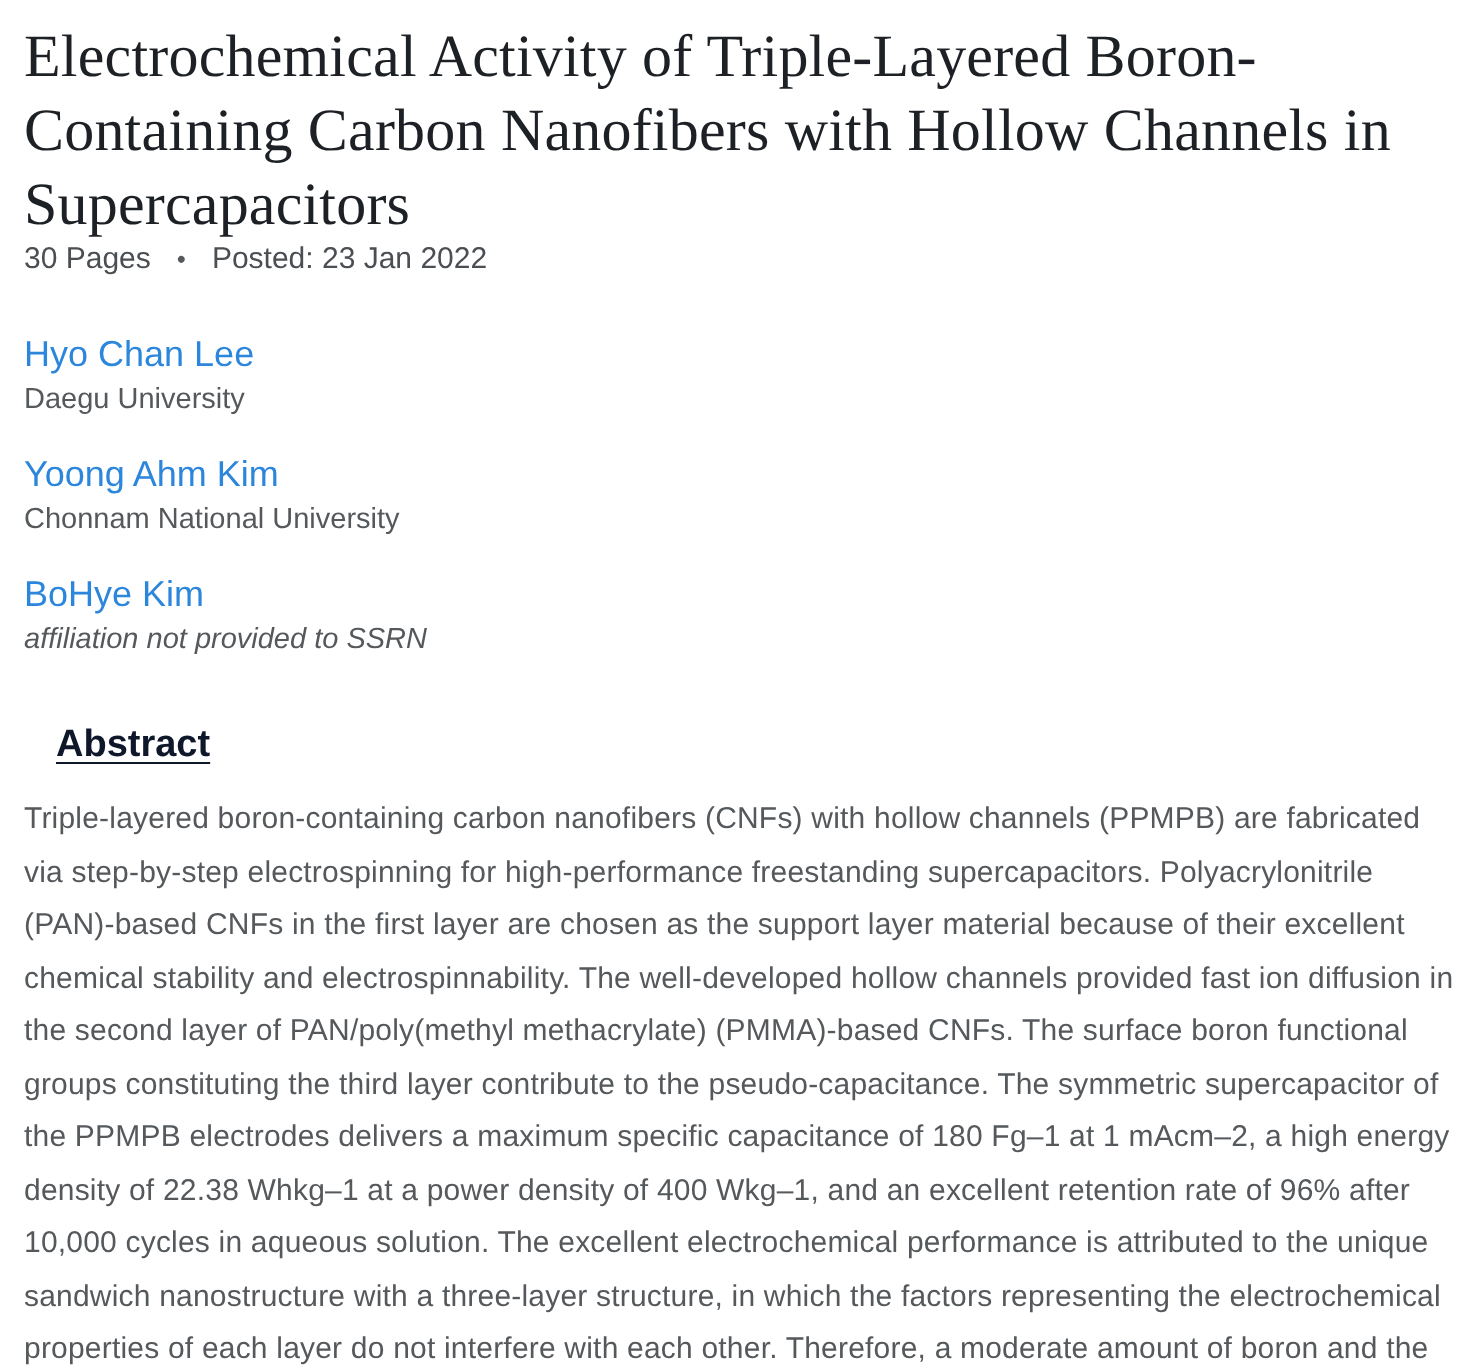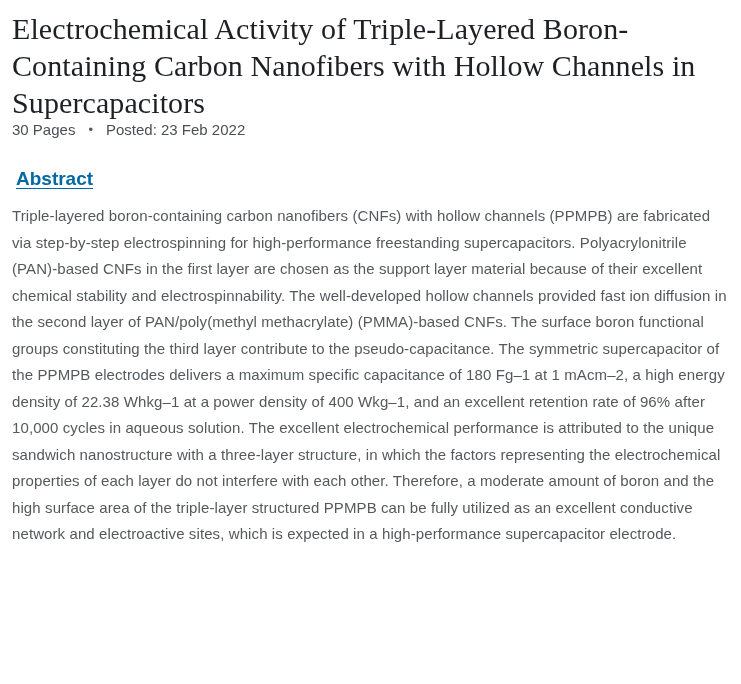--- a/index.html
+++ b/index.html
@@ -53,24 +53,24 @@
   }
   .author-affil {
     font-size: 14.5px;
     line-height: 23px;
     color: #55595c;
   }
   .author-affil.italic {
     font-style: italic;
   }
   .abstract-heading {
-    margin: 30px 0 0 4px;
+    margin: 30px 0 0 16px;
     font-size: 19px;
     font-weight: 700;
-    color: #0369a1;
+    color: #0f172a;
     text-decoration: underline;
     text-underline-offset: 3px;
   }
   .abstract-text {
     margin: 13px 0 0 0;
     max-width: 726px;
     font-size: 15px;
     line-height: 26.5px;
     color: #55595c;
     letter-spacing: 0.1px;
@@ -79,21 +79,39 @@
 </head>
 <body>
 
 <div class="page">
 
   <h1 class="paper-title">Electrochemical Activity of Triple-Layered Boron-Containing Carbon Nanofibers with Hollow Channels in Supercapacitors</h1>
 
   <div class="meta-row">
     <span>30 Pages</span>
     <span class="meta-sep">•</span>
-    <span>Posted: 23 Feb 2022</span>
+    <span>Posted: 23 Jan 2022</span>
   </div>
 
+  <div class="authors">
+
+    <div class="author-block">
+      <a class="author-name">Hyo Chan Lee</a>
+      <div class="author-affil">Daegu University</div>
+    </div>
+
+    <div class="author-block">
+      <a class="author-name">Yoong Ahm Kim</a>
+      <div class="author-affil">Chonnam National University</div>
+    </div>
+
+    <div class="author-block">
+      <a class="author-name">BoHye Kim</a>
+      <div class="author-affil italic">affiliation not provided to SSRN</div>
+    </div>
+
+  </div>
 
   <h2 class="abstract-heading">Abstract</h2>
 
   <p class="abstract-text">Triple-layered boron-containing carbon nanofibers (CNFs) with hollow channels (PPMPB) are fabricated via step-by-step electrospinning for high-performance freestanding supercapacitors. Polyacrylonitrile (PAN)-based CNFs in the first layer are chosen as the support layer material because of their excellent chemical stability and electrospinnability. The well-developed hollow channels provided fast ion diffusion in the second layer of PAN/poly(methyl methacrylate) (PMMA)-based CNFs. The surface boron functional groups constituting the third layer contribute to the pseudo-capacitance. The symmetric supercapacitor of the PPMPB electrodes delivers a maximum specific capacitance of 180 Fg–1 at 1 mAcm–2, a high energy density of 22.38 Whkg–1 at a power density of 400 Wkg–1, and an excellent retention rate of 96% after 10,000 cycles in aqueous solution. The excellent electrochemical performance is attributed to the unique sandwich nanostructure with a three-layer structure, in which the factors representing the electrochemical properties of each layer do not interfere with each other. Therefore, a moderate amount of boron and the high surface area of the triple-layer structured PPMPB can be fully utilized as an excellent conductive network and electroactive sites, which is expected in a high-performance supercapacitor electrode.</p>
 
 </div>
 
 </body></html>

